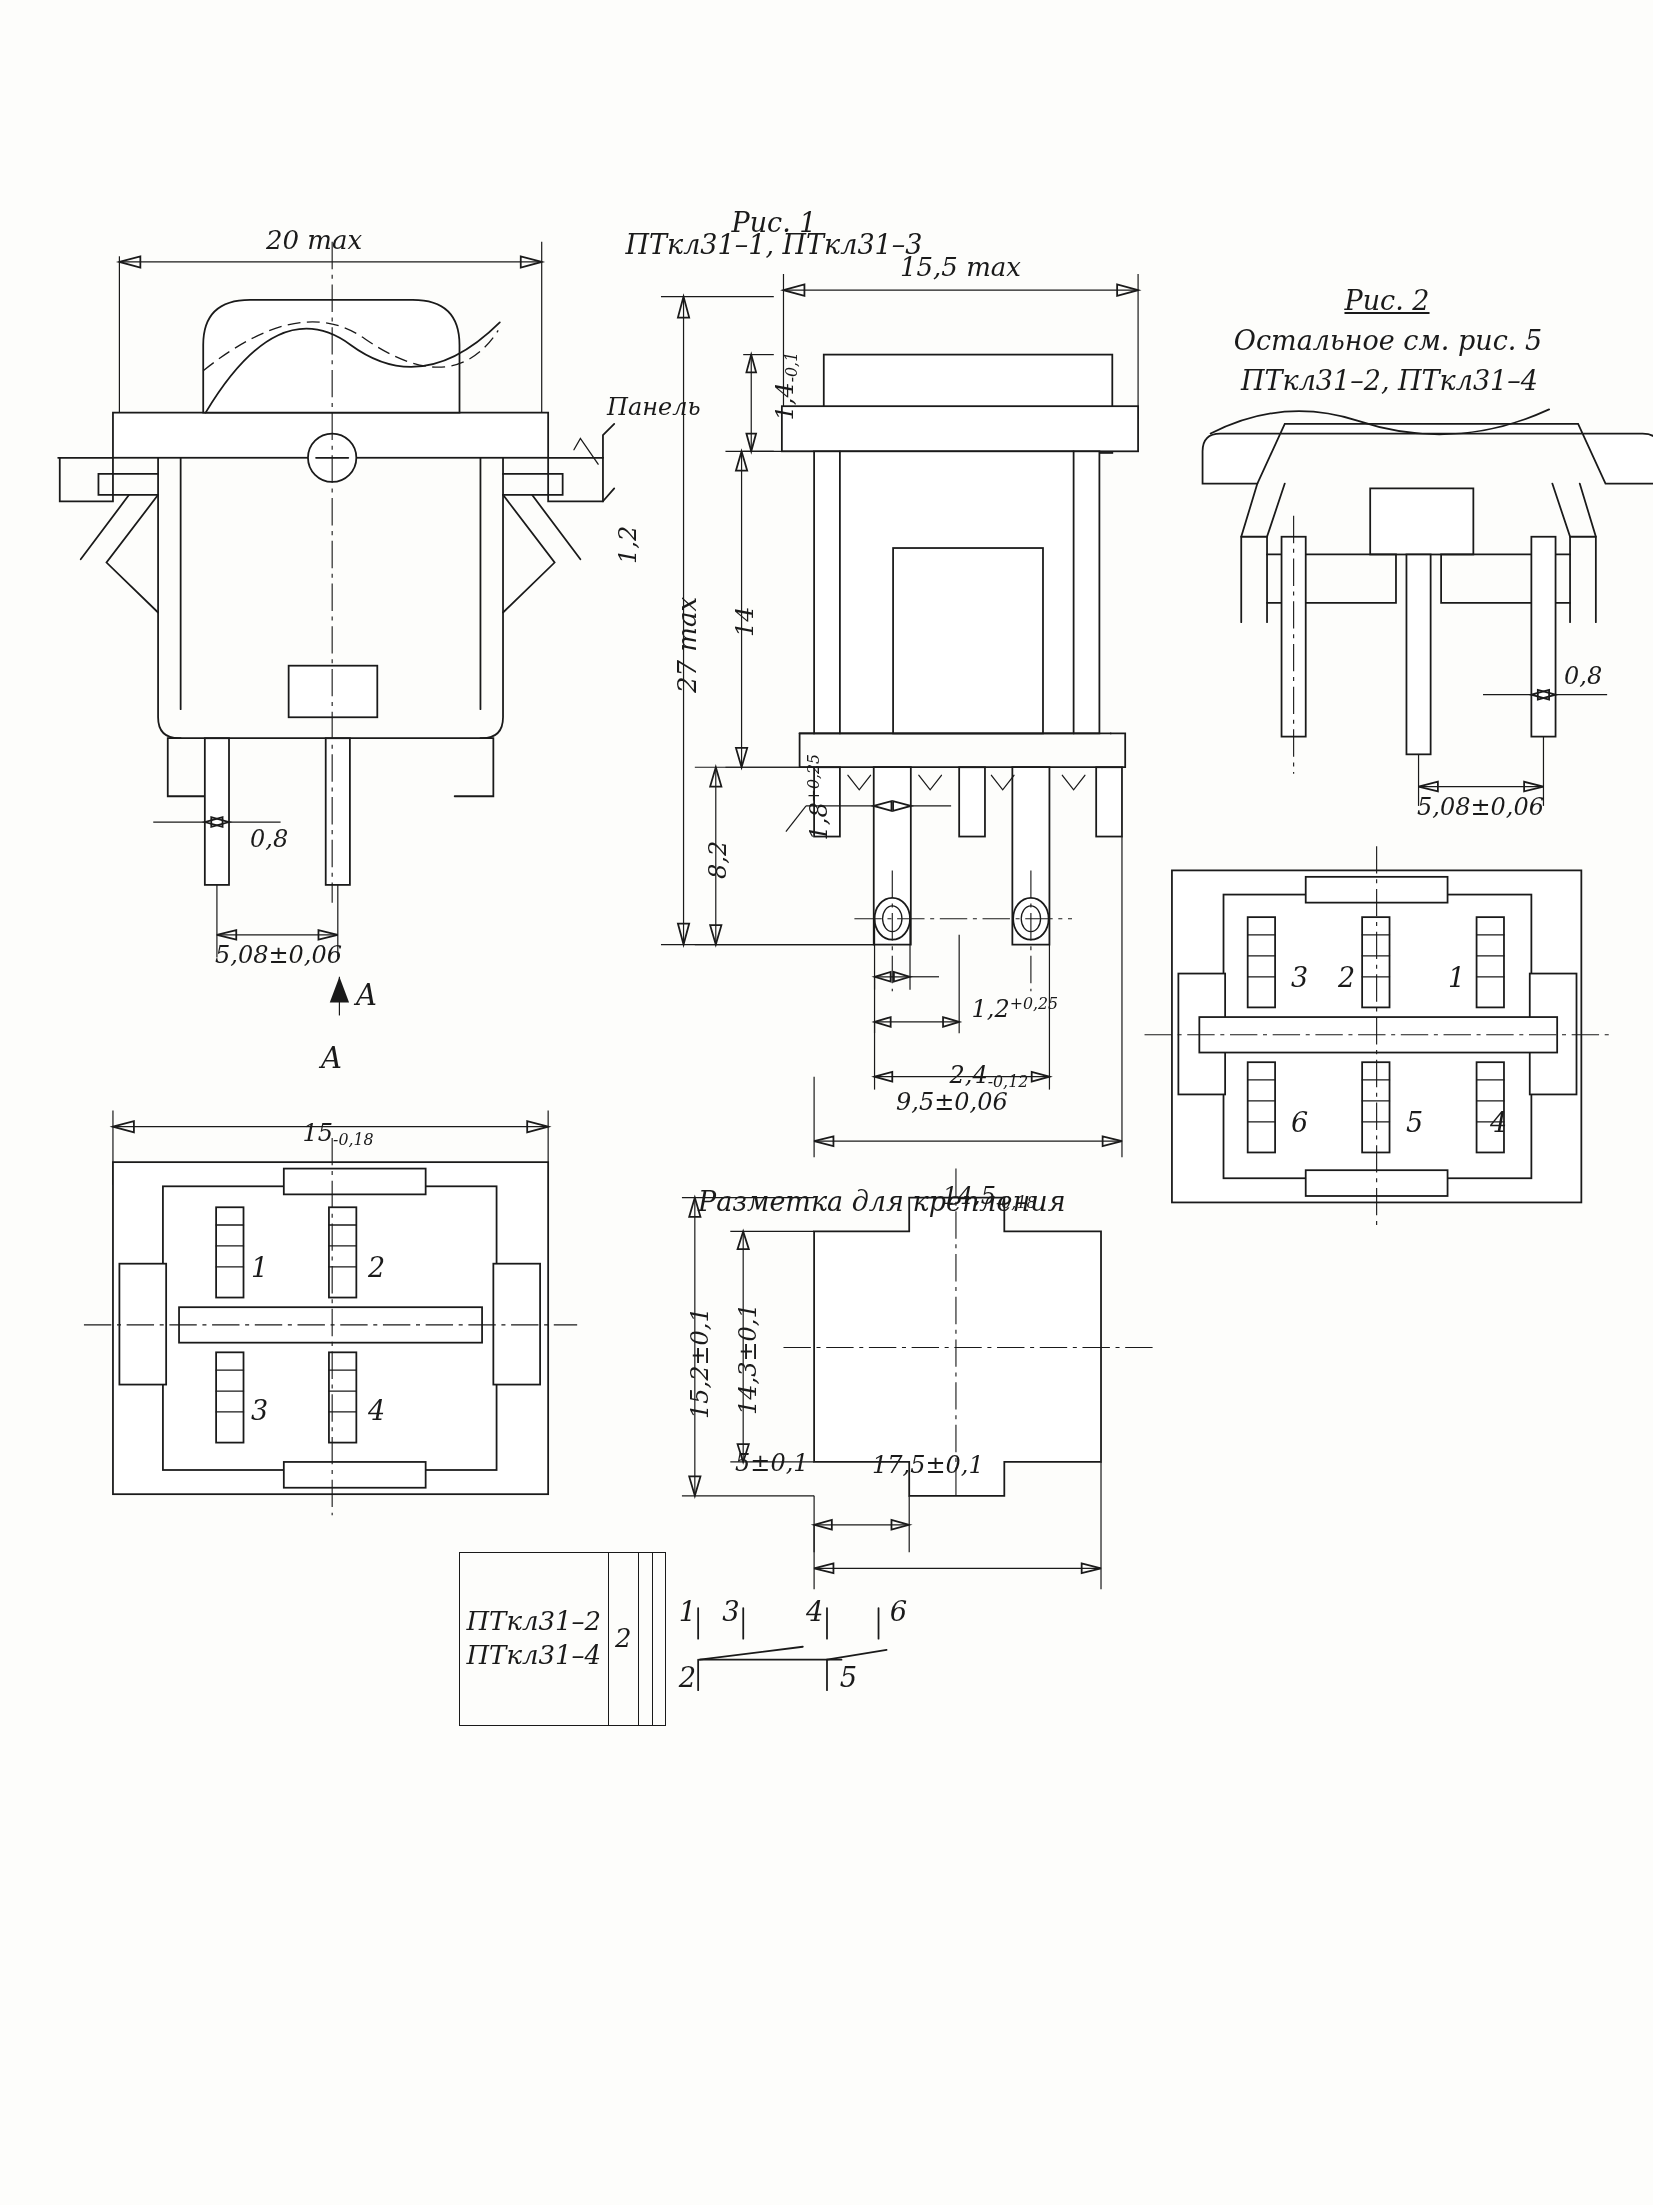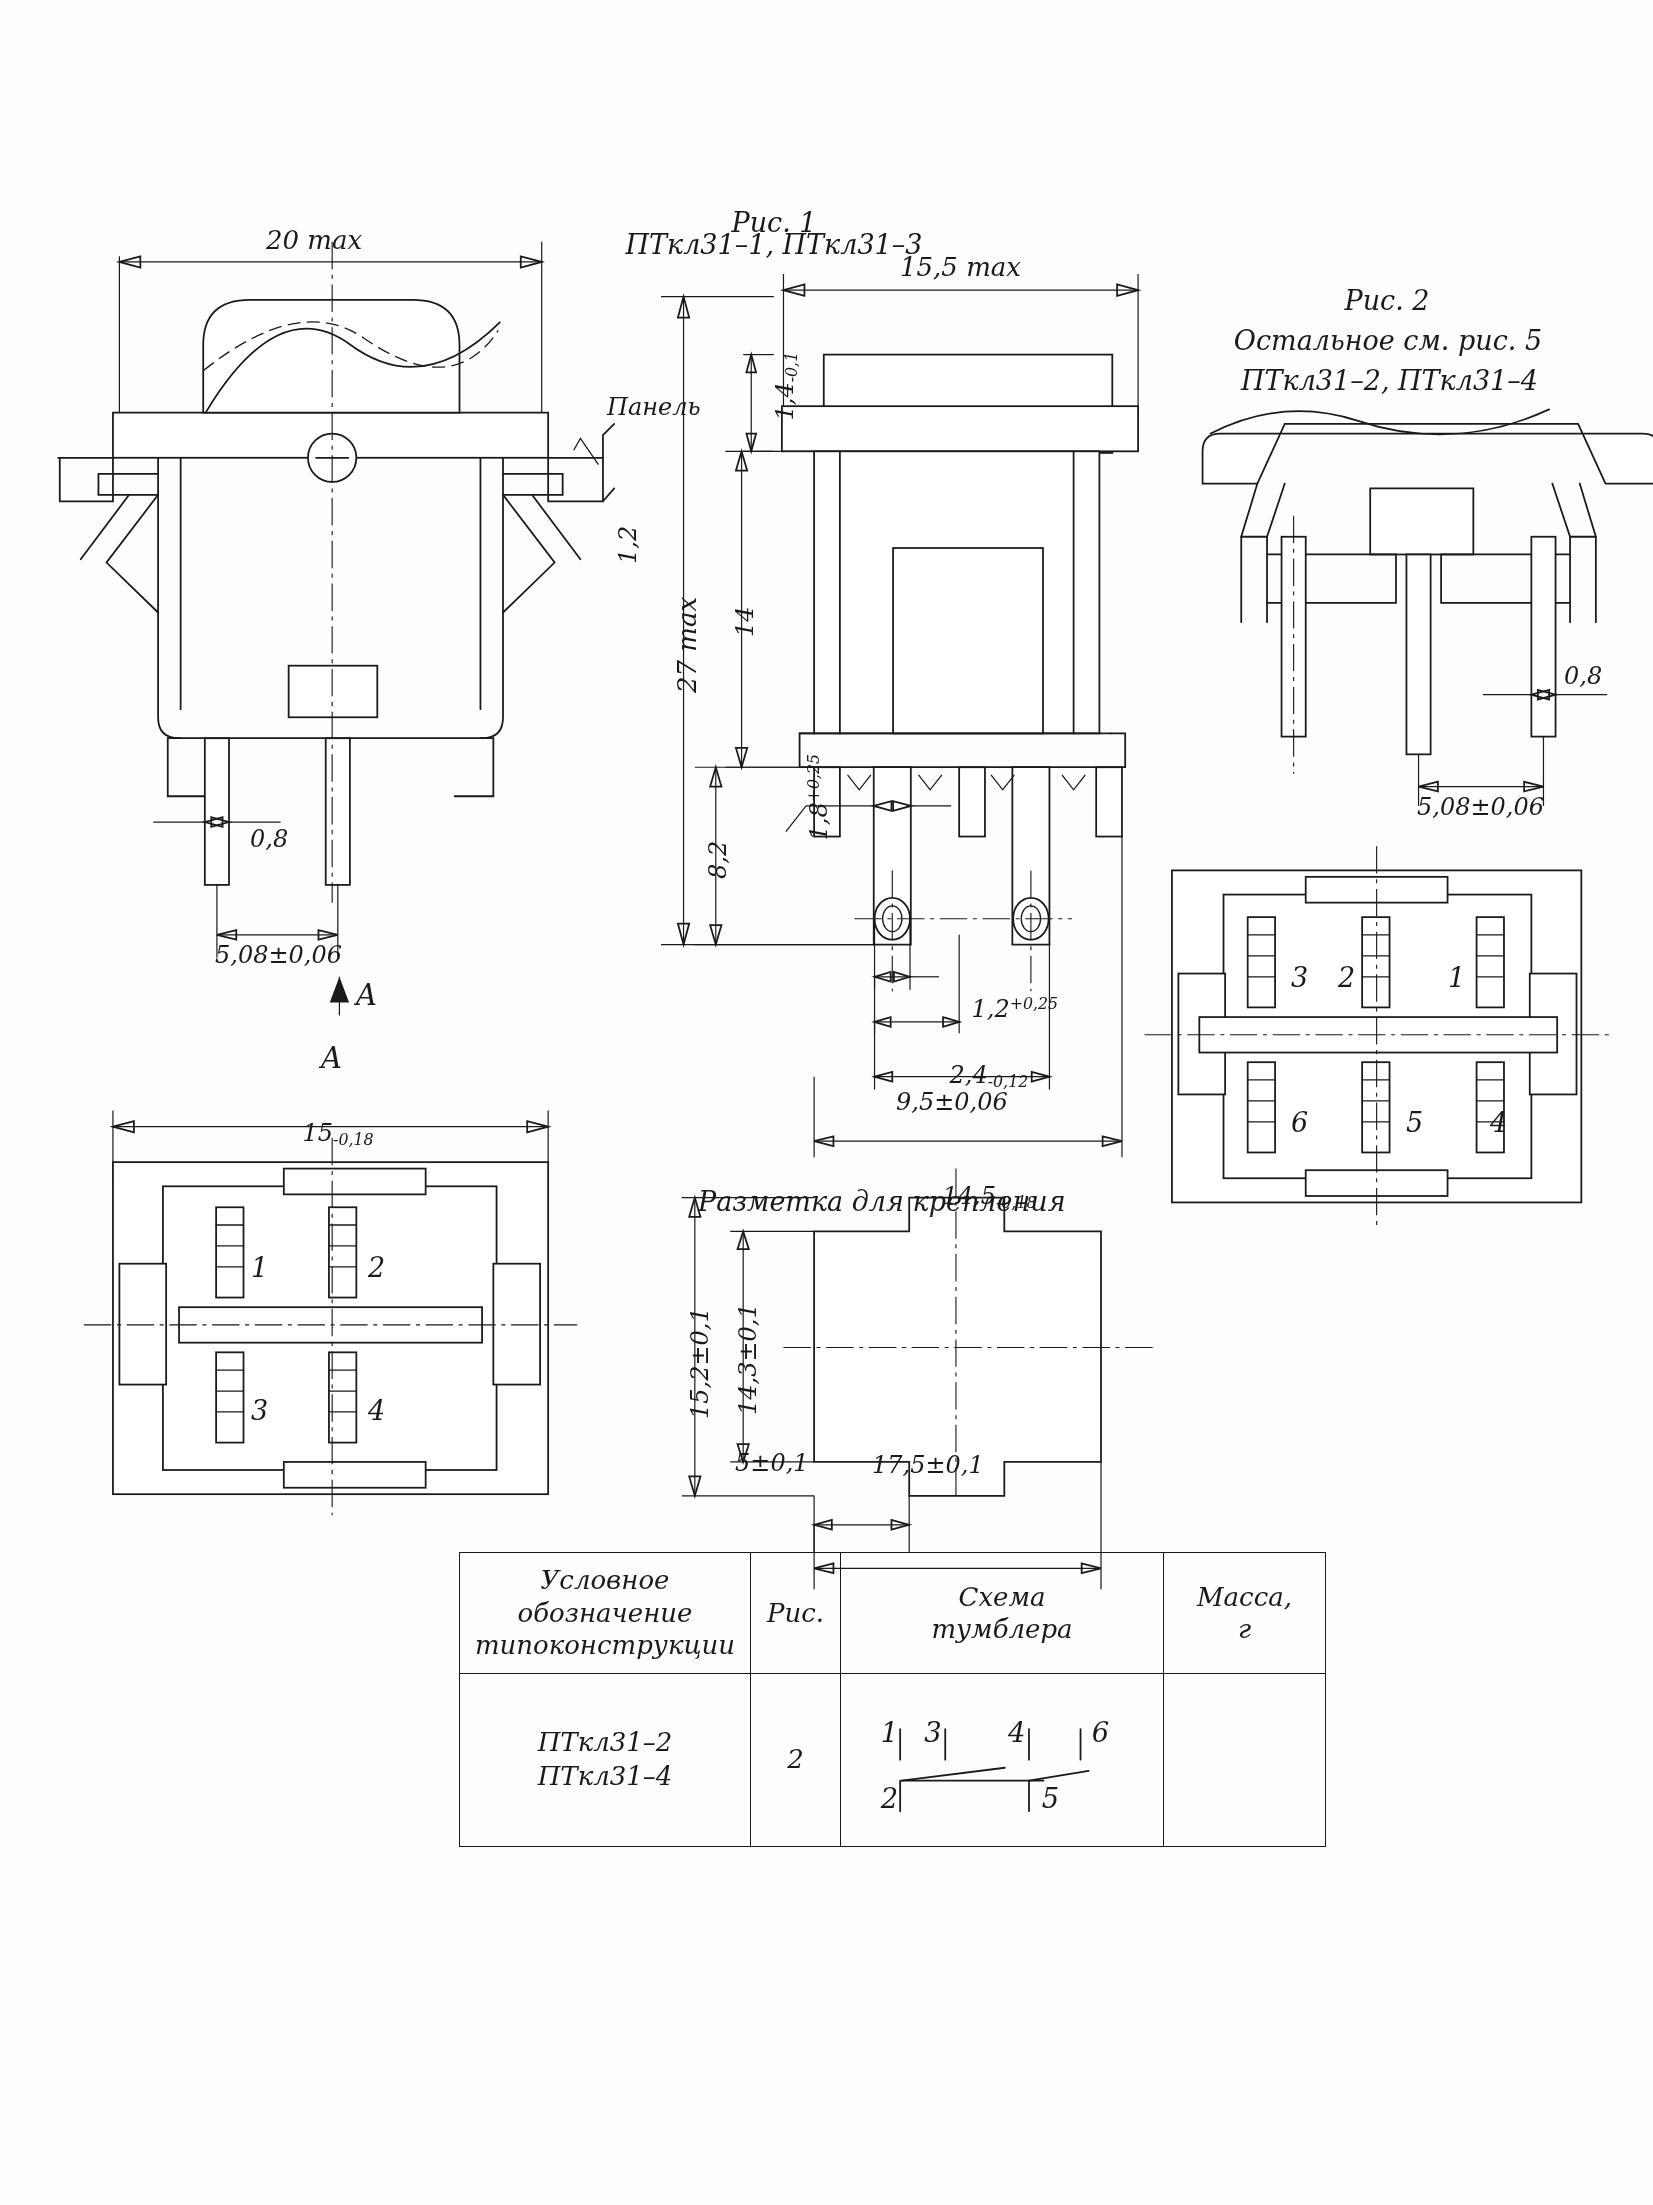--- a/index.html
+++ b/index.html
@@ -415,21 +415,21 @@
       <path class="ln" d="M1010 1946 l24 -6 v12 z" fill="#1a1a1a"></path>
       <path class="ln" d="M1366 1946 l-24 -6 v12 z" fill="#1a1a1a"></path>
     </g>
   </svg>
 
   <div class="lbl f32 c" style="left:266px; top:224px;">20 max</div>
 
   <div class="lbl f34 c" style="left:669px; top:206px; width:210px;">Рис. 1</div>
   <div class="lbl f34 c" style="left:613px; top:228px; width:322px;font-style:italic;">ПТкл31–1, ПТкл31–3</div>
 
-  <div class="lbl f34 c" style="left:1282px; top:284px; width:210px;">Рис. 2</div>
+  <div class="lbl f34 c" style="left:1282px; top:284px; width:210px;text-decoration:underline;">Рис. 2</div>
   <div class="lbl f34 c" style="left:1233px; top:324px; width:310px;">Остальное см. рис. 5</div>
   <div class="lbl f34 c" style="left:1241px; top:364px; width:293px;">ПТкл31–2, ПТкл31–4</div>
 
   <div class="lbl f30" style="left:588px; top:392px;margin-left:19px;">Панель</div>
   <div class="lbl f30 rot" style="left:613px; top:564px;">1,2</div>
 
   <div class="lbl f30" style="left:250px; top:824px;">0,8</div>
   <div class="lbl f30 c" style="left:210px; top:940px; width:137px;">5,08±0,06</div>
 
   <div class="lbl f36" style="left:356px; top:977px;">A</div>
@@ -478,30 +478,20 @@
   <div class="lbl f34" style="left:1490px; top:1106px;">4</div>
 
   <div class="lbl f34" style="left:698px; top:1185px;">Разметка для крепления</div>
   <div class="lbl f30 rot" style="left:685px; top:1419px;">15,2±0,1</div>
   <div class="lbl f30 rot" style="left:733px; top:1415px;">14,3±0,1</div>
   <div class="lbl f30" style="left:735px; top:1448px;">5±0,1</div>
   <div class="lbl f30" style="left:824px; top:1450px;margin-left:48px;">17,5±0,1</div>
 
   <table id="spec-table">
     <tbody>
-        <tr class="rowh">
-      <th class="col-a" style="white-space:pre-line;">Условное
-обозначение
-типоконструкции</th>
-      <th class="col-b" style="white-space:pre-line;">Рис.</th>
-      <th class="col-c" style="white-space:pre-line;">Схема
-тумблера</th>
-      <th class="col-d" style="white-space:pre-line;">Масса,
-г</th>
-    </tr>
     <tr class="row2">
       <td style="white-space:pre-line;">ПТкл31–2
 ПТкл31–4</td>
       <td>2</td>
       <td>
         <div class="schem">
           <svg width="306" height="121" viewBox="0 0 380 150" style="font-size:32px">
             <line class="ln" x1="66" y1="36" x2="66" y2="74"></line>
             <line class="ln" x1="122" y1="36" x2="122" y2="74"></line>
             <line class="ln" x1="226" y1="36" x2="226" y2="74"></line>

